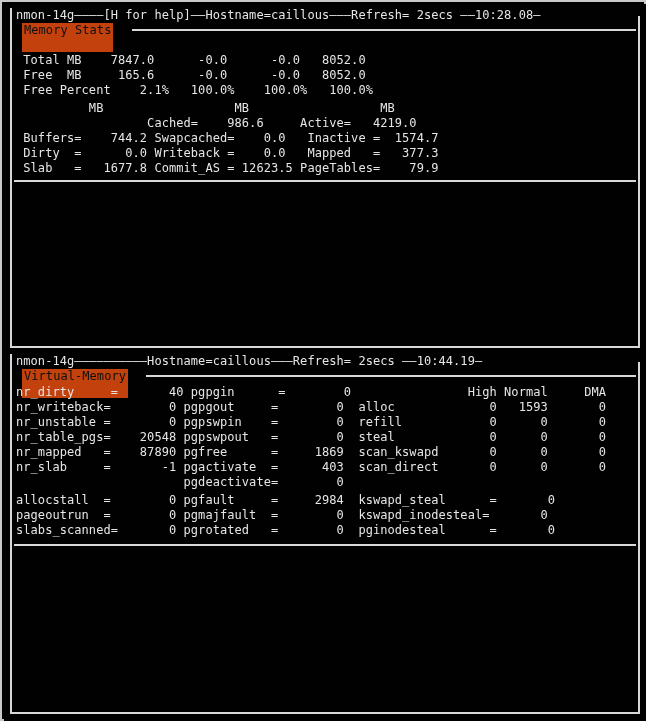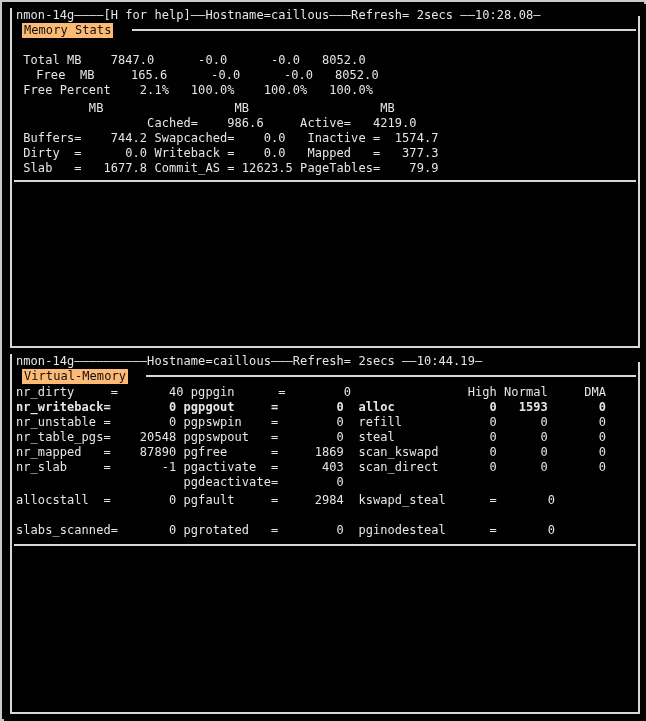--- a/index.html
+++ b/index.html
@@ -94,23 +94,23 @@
   }
   
   .seclabel {
     position: absolute;
     left: 12px;
     white-space: pre;
     font-family: "DejaVu Sans Mono", "Liberation Mono", monospace;
     font-size: 12px;
     line-height: 15px;
     letter-spacing: 0.06px;
-    background: #fdba74;
+    background: #c2410c;
     color: #101010;
-    height: 15px;
+    height: 29px;
     padding: 0 2px;
   }
   
   .seclabel-rule {
     position: absolute;
     height: 2px;
     background: #d8d8d8;
   }
   .hrule {
     position: absolute;
@@ -130,21 +130,21 @@
       <div class="frame-left"></div>
       <div class="frame-right"></div>
       <div class="frame-bottom"></div>
 
       <div class="titlebar" style="top:0px;">nmon-14g————[H for help]——Hostname=caillous———Refresh= 2secs ——10:28.08—</div>
 
       <div class="seclabel" style="top:15px;">Memory Stats</div>
       <div class="seclabel-rule" style="left:122px; top:21px; width:504px;"></div>
 
       <div class="line" style="top:45px;"> Total MB    7847.0      -0.0      -0.0   8052.0</div>
-      <div class="line" style="top:60px;margin-left:13px;"> Free  MB     165.6      -0.0      -0.0   8052.0</div>
+      <div class="line" style="top:60px;"> Free  MB     165.6      -0.0      -0.0   8052.0</div>
       <div class="line" style="top:75px;"> Free Percent    2.1%   100.0%    100.0%   100.0%</div>
       <div class="line" style="top:93px;">          MB                  MB                  MB</div>
       <div class="line" style="top:108px;">                  Cached=    986.6     Active=   4219.0</div>
       <div class="line" style="top:123px;"> Buffers=    744.2 Swapcached=    0.0   Inactive =  1574.7</div>
       <div class="line" style="top:138px;"> Dirty  =      0.0 Writeback =    0.0   Mapped   =   377.3</div>
       <div class="line" style="top:153px;"> Slab   =   1677.8 Commit_AS = 12623.5 PageTables=    79.9</div>
 
       <div class="hrule" style="top:172px;"></div>
     </div>
 
@@ -152,26 +152,27 @@
       <div class="frame-left"></div>
       <div class="frame-right"></div>
       <div class="frame-bottom"></div>
 
       <div class="titlebar" style="top:0px;">nmon-14g——————————Hostname=caillous———Refresh= 2secs ——10:44.19—</div>
 
       <div class="seclabel" style="top:15px;">Virtual-Memory</div>
       <div class="seclabel-rule" style="left:136px; top:21px; width:490px;"></div>
 
       <div class="line" style="top:31px;">nr_dirty     =       40 pgpgin      =        0                High Normal     DMA</div>
-      <div class="line" style="top:46px;font-weight:bold;">nr_writeback=        0 pgpgout     =        0  alloc             0   1593       0</div>
+      <div class="line" style="top:46px;">nr_writeback=        0 pgpgout     =        0  alloc             0   1593       0</div>
       <div class="line" style="top:61px;">nr_unstable =        0 pgpswpin    =        0  refill            0      0       0</div>
       <div class="line" style="top:76px;">nr_table_pgs=    20548 pgpswpout   =        0  steal             0      0       0</div>
       <div class="line" style="top:91px;">nr_mapped   =    87890 pgfree      =     1869  scan_kswapd       0      0       0</div>
       <div class="line" style="top:106px;">nr_slab     =       -1 pgactivate  =      403  scan_direct       0      0       0</div>
       <div class="line" style="top:121px;">                       pgdeactivate=        0</div>
       <div class="line" style="top:139px;">allocstall  =        0 pgfault     =     2984  kswapd_steal      =       0</div>
+      <div class="line" style="top:154px;">pageoutrun  =        0 pgmajfault  =        0  kswapd_inodesteal=       0</div>
       <div class="line" style="top:169px;">slabs_scanned=       0 pgrotated   =        0  pginodesteal      =       0</div>
 
       <div class="hrule" style="top:190px;"></div>
     </div>
 
   </div>
 </div>
 
 </body></html>

